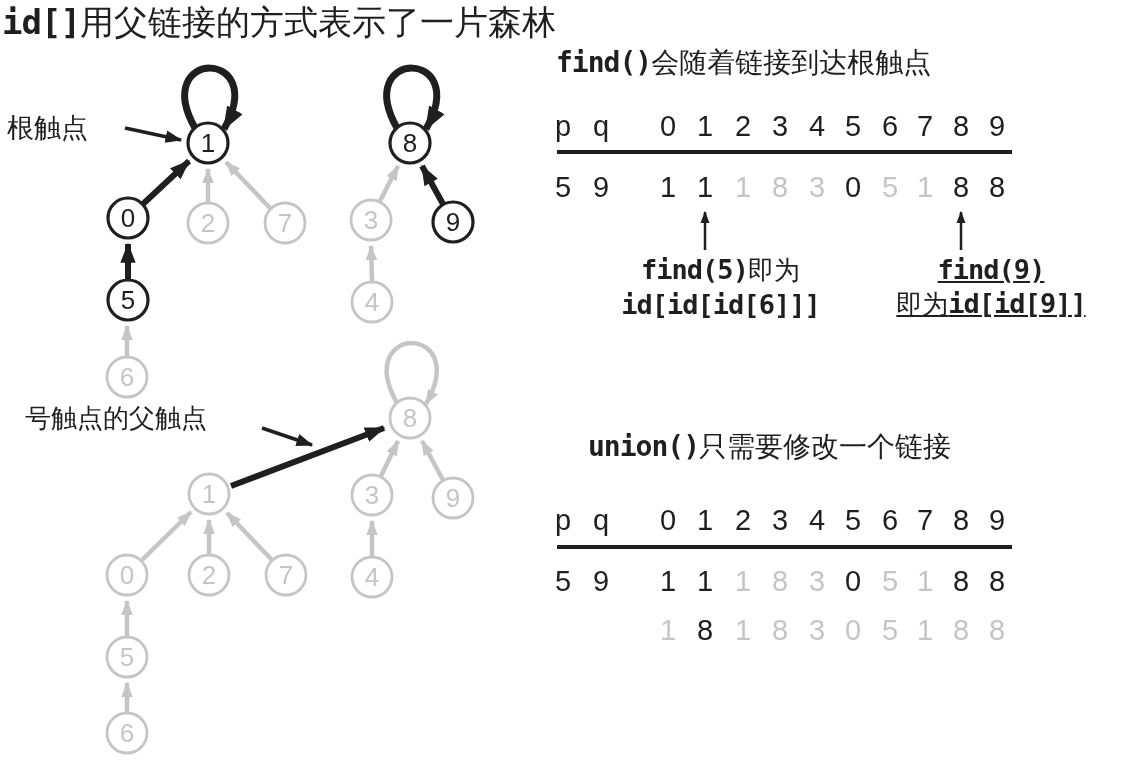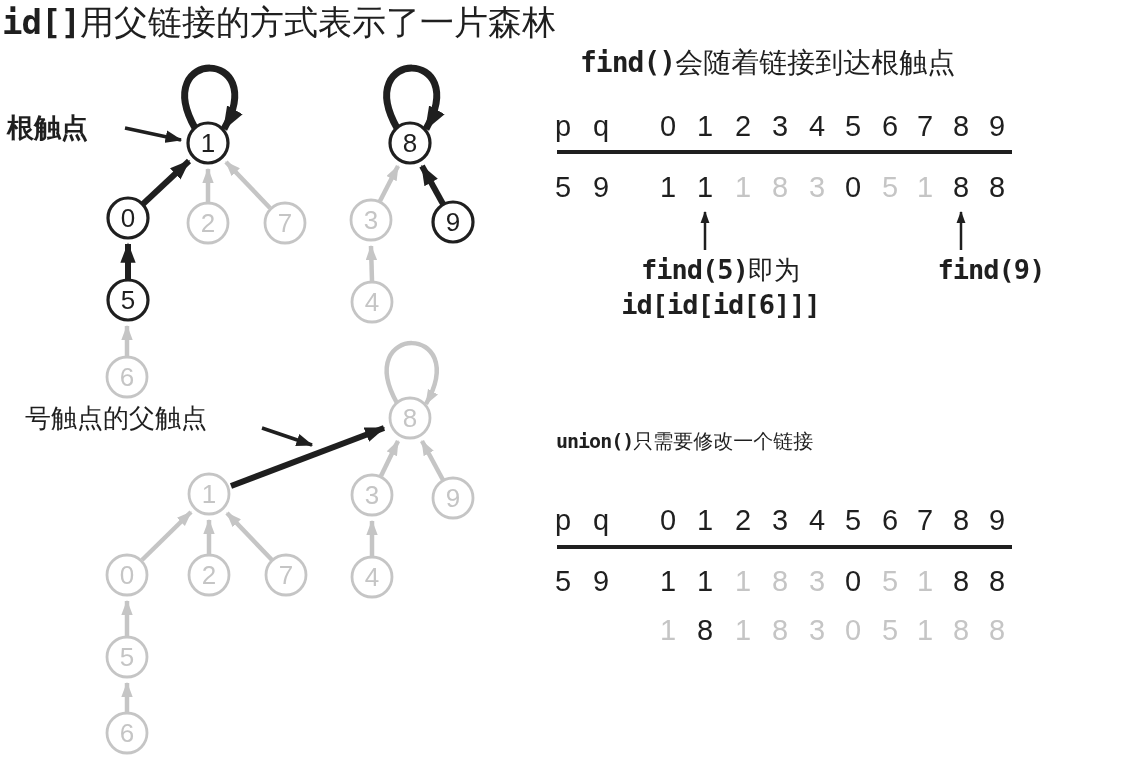--- a/index.html
+++ b/index.html
@@ -3,37 +3,37 @@
 <meta charset="utf-8">
 <style>
   html,body{margin:0;padding:0;background:#fff;}
   .stage{position:relative;width:1126px;height:761px;background:#ffffff;overflow:hidden;
          font-family:"Liberation Sans",sans-serif;color:#1f1f1f;}
   .code{font-family:"DejaVu Sans Mono","Liberation Mono",monospace;font-weight:bold;letter-spacing:-1px;}
   .zh{font-family:"Liberation Serif",serif;}
   .nowrap{white-space:nowrap;}
 
   .title{position:absolute;left:2px;top:0px;font-size:34px;}
-  .h-find{position:absolute;left:556px;top:44px;font-size:28px;margin-left:24px;}
-  .h-union{position:absolute;left:556px;top:428px;font-size:20px;}
+  .h-find{position:absolute;left:556px;top:44px;font-size:28px;}
+  .h-union{position:absolute;left:588px;top:428px;font-size:28px;}
 
   .rule{position:absolute;left:557px;width:455px;height:4px;background:#1f1f1f;}
   .rule-find{top:150px;}
   .rule-union{top:545px;}
 
   .cell{position:absolute;width:38px;height:36px;line-height:36px;text-align:center;font-size:29px;}
   .cell.b{color:#1f1f1f;}
   .cell.g{color:#c5c5c5;}
 
   .ann{position:absolute;text-align:center;font-size:26px;line-height:34px;}
   .ann .code{font-size:27px;}
   .ann1{left:583px;top:253px;width:275px;text-align:center;}
-  .ann2{left:858px;top:253px;width:266px;}
-
-  .lbl-root{position:absolute;left:7px;top:110px;font-size:27px;font-weight:bold;}
+  .ann2{left:858px;top:253px;width:266px;text-decoration:underline;}
+
+  .lbl-root{position:absolute;left:7px;top:110px;font-size:27px;}
   .lbl-newparent{position:absolute;left:25px;top:403px;font-size:26px;line-height:32px;}
 
   #diagram-svg{position:absolute;left:0;top:0;}
 </style>
 </head>
 <body>
 
 <div class="stage">
 
   <svg id="diagram-svg" width="1126" height="761" viewBox="0 0 1126 761">
@@ -127,20 +127,21 @@
     <span class="code">find()</span><span class="zh">会随着链接到达根触点</span>
   </div>
   <div class="rule rule-find"></div>
 
   <div class="ann ann1 nowrap">
     <div><span class="code">find(5)</span><span class="zh">即为</span></div>
     <div class="code">id[id[id[6]]]</div>
   </div>
   <div class="ann ann2 nowrap">
     <div class="code">find(9)</div>
+    <div><span class="zh">即为</span><span class="code">id[id[9]]</span></div>
   </div>
 
   <div class="h-union nowrap">
     <span class="code">union()</span><span class="zh">只需要修改一个链接</span>
   </div>
   <div class="rule rule-union"></div>
 
 <span class="cell b" style="left: 544px; top: 108px;">p</span>
     <span class="cell b" style="left: 582px; top: 108px;">q</span>
     <span class="cell b" style="left: 649px; top: 108px;">0</span>

